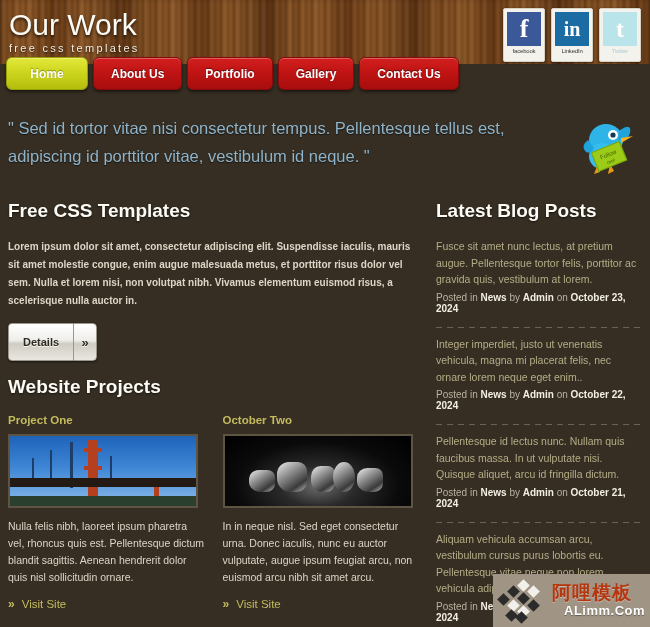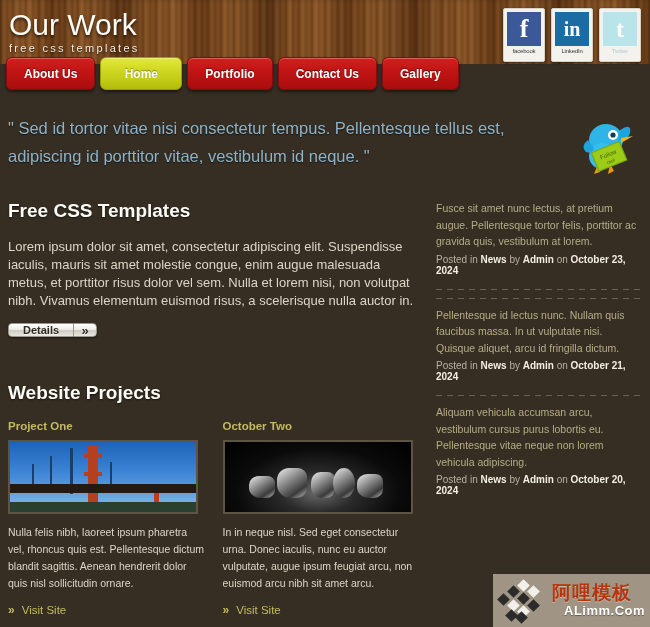--- a/index.html
+++ b/index.html
@@ -174,30 +174,31 @@
 
   .sec-title {
     font-size: 19px;
     font-weight: bold;
     color: #fdfbf5;
     text-shadow: 0 1px 2px rgba(0,0,0,0.6);
     margin-bottom: 16px;
   }
 
   .body-text {
-    font-size: 13px;
+    font-size: 10px;
     line-height: 18px;
     color: #ddd6c6;
+    font-weight: bold;
   }
 
   
   .sbtn {
     display: inline-flex;
     align-items: stretch;
-    height: 14px;
+    height: 38px;
     margin-top: 13px;
     cursor: pointer;
     border-radius: 4px;
     overflow: hidden;
     box-shadow: 0 1px 2px rgba(0,0,0,0.55);
   }
   .sbtn-main {
     display: flex;
     align-items: center;
     padding: 0 14px;
@@ -219,21 +220,21 @@
     font-weight: bold;
     color: #2e2a22;
     background: linear-gradient(180deg, #ffffff 0%, #efeeea 45%, #cfccc2 55%, #e9e7e0 100%);
     border: 1px solid #9a978d;
     border-left: 1px solid #9a978d;
     border-radius: 0 4px 4px 0;
     text-shadow: 0 1px 0 rgba(255,255,255,0.8);
   }
 
   
-  .projects-head { margin-top: 44px; }
+  .projects-head { margin-top: 15px; }
   .projects {
     display: flex;
     gap: 17px;
     margin-top: 2px;
   }
   .project { width: 198px; }
   .project-title {
     font-size: 11.5px;
     font-weight: bold;
     color: #c3bb5e;
@@ -383,25 +384,25 @@
         <div class="social-tile tile-li">in</div>
         <div class="social-label">LinkedIn</div>
       </div>
       <div class="social-item">
         <div class="social-tile tile-tw">t</div>
         <div class="social-label muted">Twitter</div>
       </div>
     </div>
 
     <div class="nav">
+      <div class="nav-item active">Home</div>
       <div class="nav-item">About Us</div>
-      <div class="nav-item active">Home</div>
       <div class="nav-item">Portfolio</div>
+      <div class="nav-item">Gallery</div>
       <div class="nav-item">Contact Us</div>
-      <div class="nav-item">Gallery</div>
     </div>
   </div>
 
   <div class="quote-bar">
     <div class="quote-text">" Sed id tortor vitae nisi consectetur tempus. Pellentesque tellus est, adipiscing id porttitor vitae, vestibulum id neque. "</div>
 
     <svg class="bird" viewBox="0 0 58 62">
       <ellipse cx="26" cy="24" rx="17" ry="16" fill="#2fb4e8"></ellipse>
       <ellipse cx="22" cy="40" rx="13" ry="13" fill="#36bdf0"></ellipse>
       <path d="M40 14 Q52 6 50 17 Q48 25 38 24 Z" fill="#1fa3dc"></path>
@@ -478,34 +479,46 @@
         </div>
 
       </div>
 
       
 
     </div>
 
     <div class="col-right">
 
+      <div class="sec-title">Latest Blog Posts</div>
 
       <div class="post">
         <div class="post-excerpt">Fusce sit amet nunc lectus, at pretium augue. Pellentesque tortor felis, porttitor ac gravida quis, vestibulum at lorem.</div>
         <div class="post-meta">
           <span>Posted in</span>
           <b>News</b>
           <span>by</span>
           <b>Admin</b>
           <span>on</span>
           <b>October 23, 2024</b>
         </div>
       </div>
       <div class="divider"></div>
 
+      <div class="post">
+        <div class="post-excerpt">Integer imperdiet, justo ut venenatis vehicula, magna mi placerat felis, nec ornare lorem neque eget enim..</div>
+        <div class="post-meta">
+          <span>Posted in</span>
+          <b>News</b>
+          <span>by</span>
+          <b>Admin</b>
+          <span>on</span>
+          <b>October 22, 2024</b>
+        </div>
+      </div>
       <div class="divider"></div>
 
       <div class="post">
         <div class="post-excerpt">Pellentesque id lectus nunc. Nullam quis faucibus massa. In ut vulputate nisi. Quisque aliquet, arcu id fringilla dictum.</div>
         <div class="post-meta">
           <span>Posted in</span>
           <b>News</b>
           <span>by</span>
           <b>Admin</b>
           <span>on</span>

